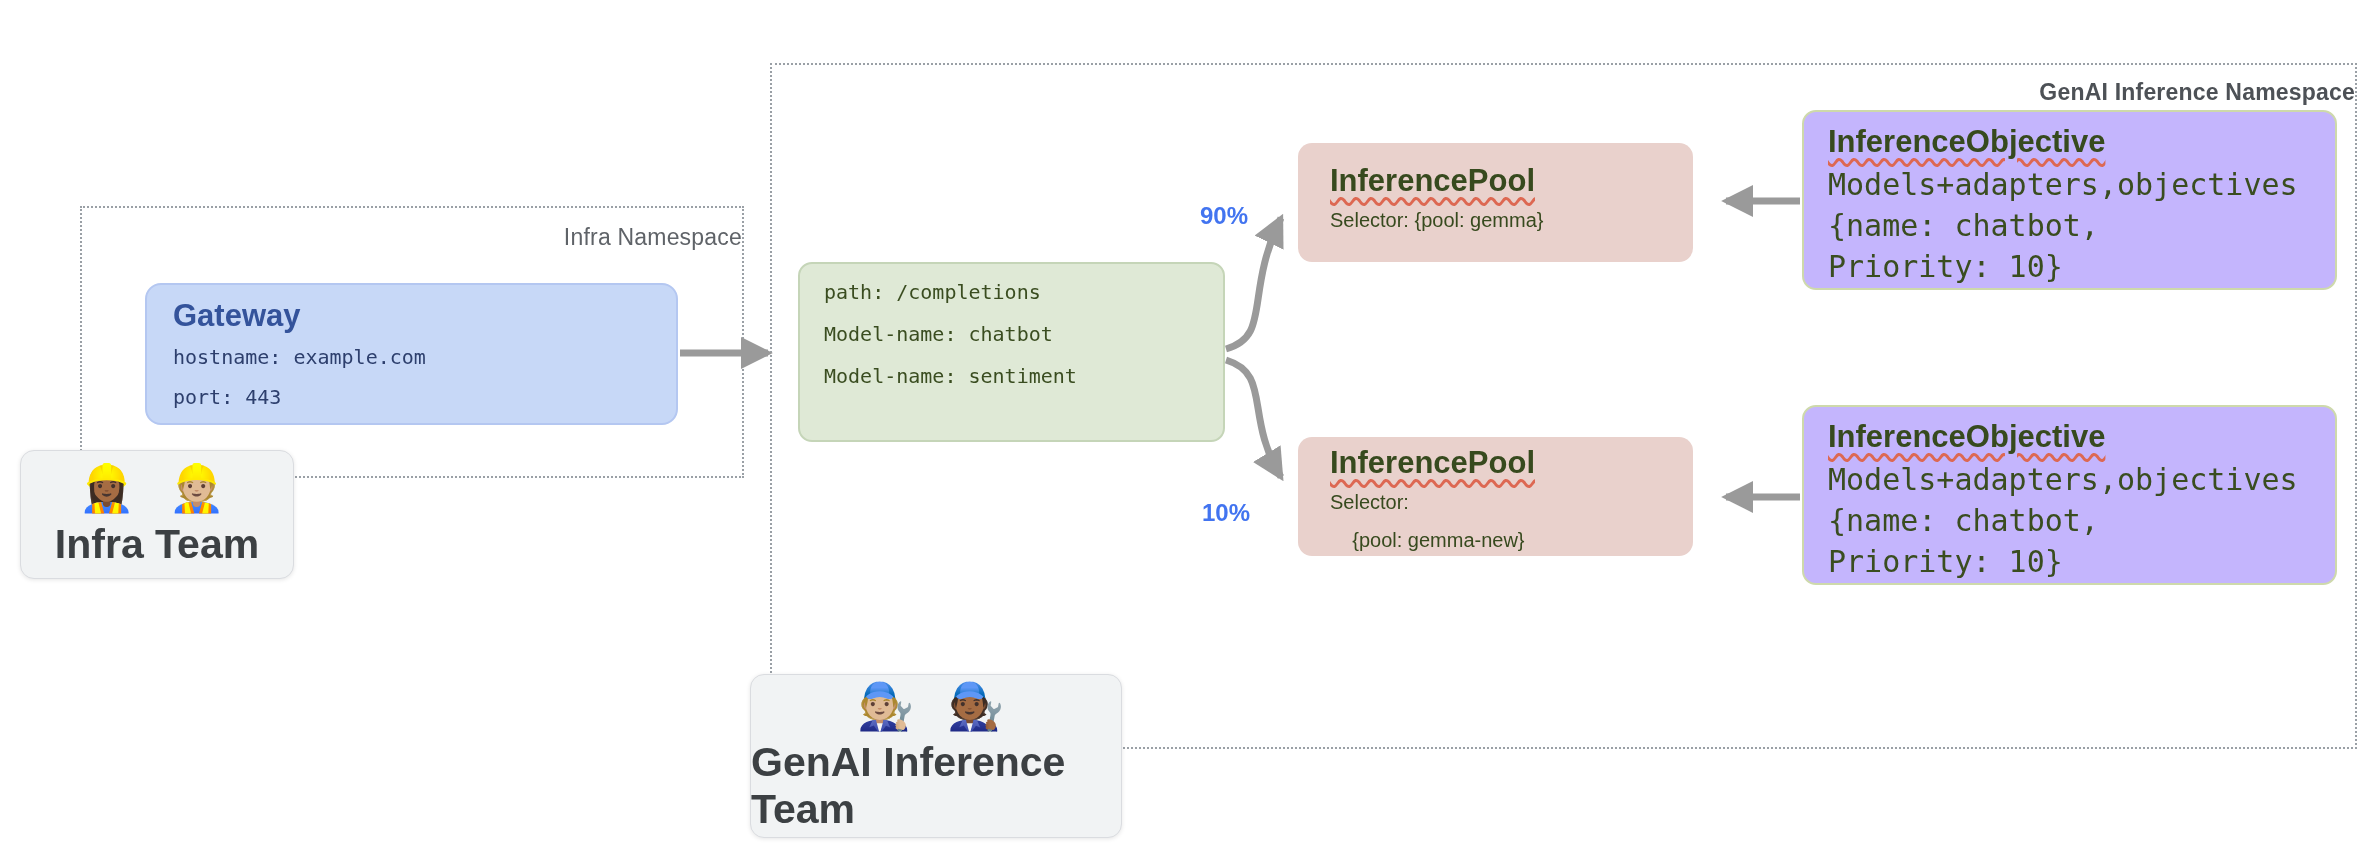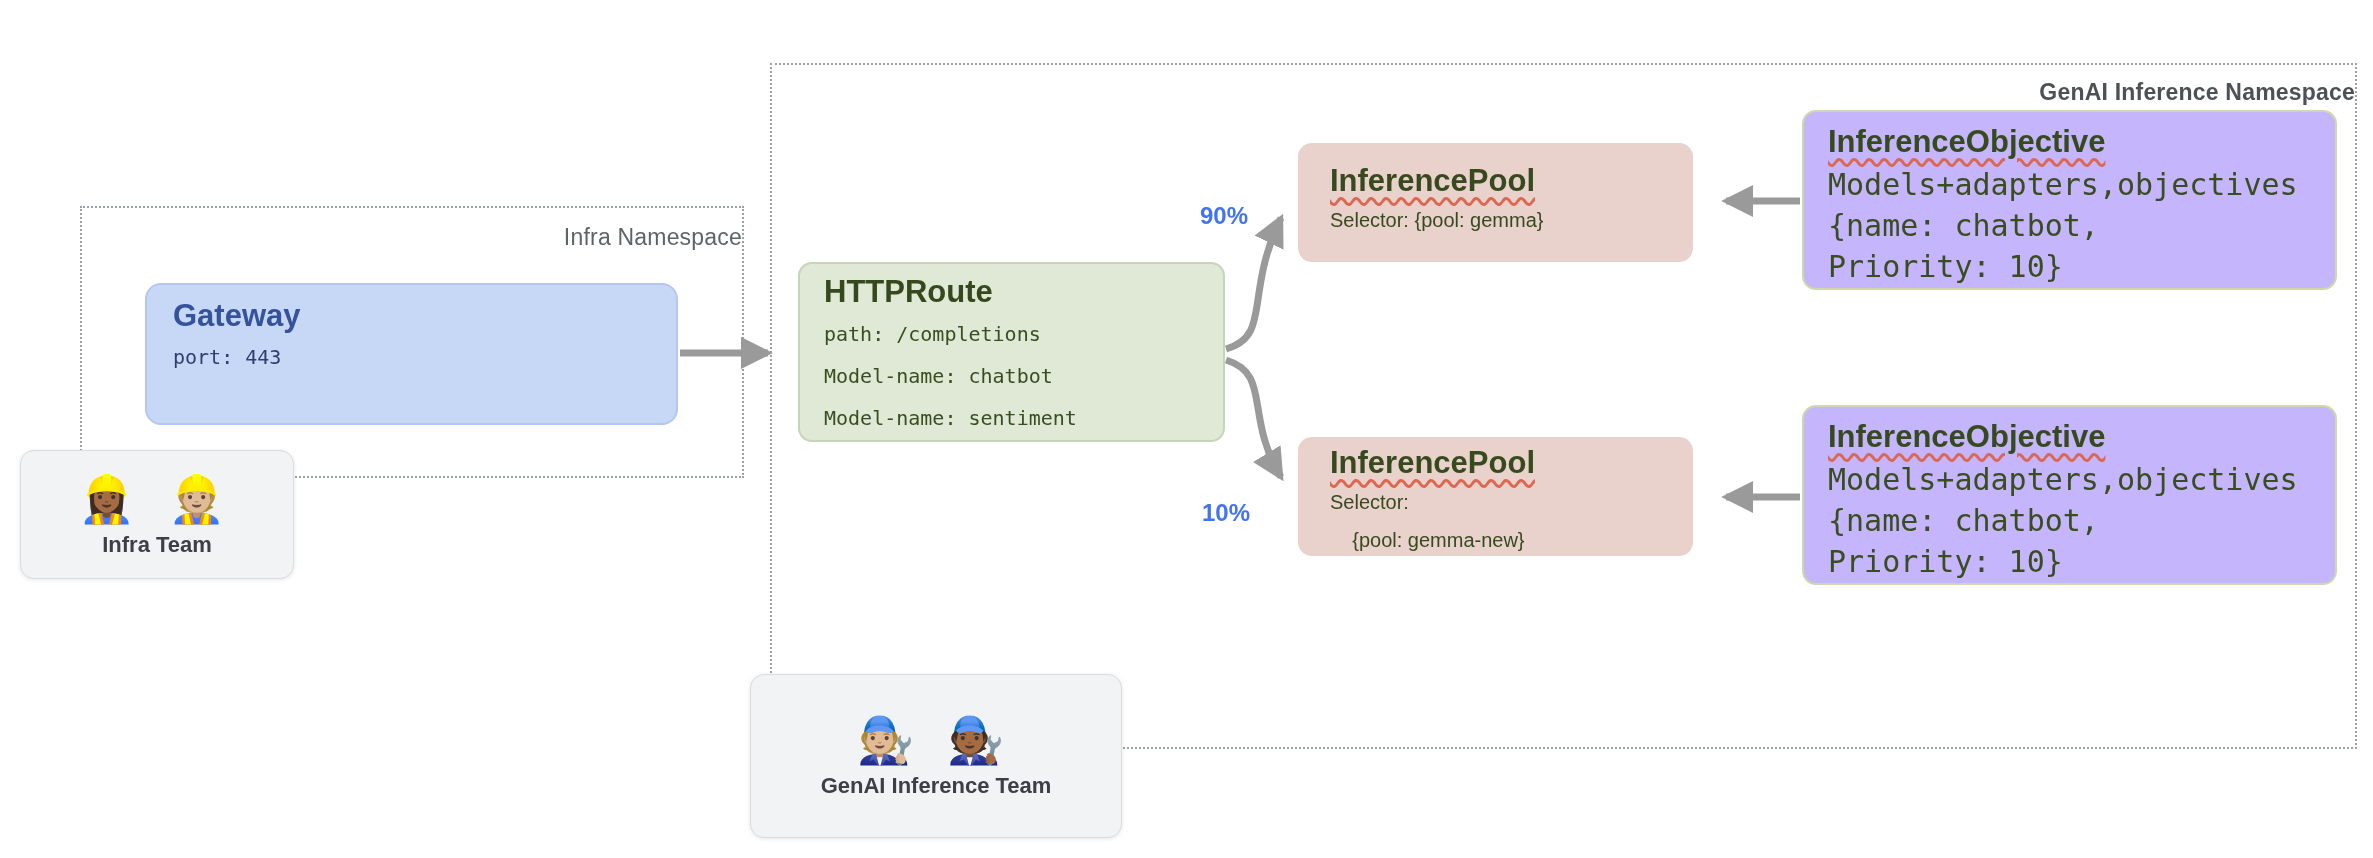--- a/index.html
+++ b/index.html
@@ -68,21 +68,21 @@
   }
 
   
   .team {
     position:absolute; background:#f1f3f4; border:1.5px solid #dadce0;
     border-radius:14px; box-shadow:0 1px 4px rgba(0,0,0,.10);
     display:flex; flex-direction:column; align-items:center; justify-content:center;
     gap:6px; z-index:5;
   }
   .team .emojis { font-size:46px; line-height:54px; letter-spacing:10px; }
-  .team .tlabel { color:#3c4043; font-weight:700; font-size:22px; }
+  .team .tlabel { color:#3c4043; font-weight:700; font-size:41px; }
   .team-infra { left:20px;  top:450px; width:272px; height:127px; }
   .team-genai { left:750px; top:674px; width:370px; height:162px; }
 
   .percent {
     position:absolute; width:120px; text-align:right;
     color:#4274f0; font-weight:700; font-size:24px;
   }
   .pct-90 { left:1128px; top:202px; }
   .pct-10 { left:1130px; top:499px; }
 
@@ -96,25 +96,25 @@
   <div class="namespace" style="left:80px; top:206px; width:660px; height:268px;">
     <div class="ns-label" style="top:16px;">Infra Namespace</div>
   </div>
 
   <div class="namespace" style="left:770px; top:63px; width:1583px; height:682px;">
     <div class="ns-label bold" style="top:14px;">GenAI Inference Namespace</div>
   </div>
 
   <div class="card gateway">
     <div class="title">Gateway</div>
+    <div class="line mono">hostname: example.com</div>
     <div class="line mono">port: 443</div>
   </div>
 
   <div class="card httproute">
-    <div class="title">HTTPRoute</div>
     <div class="line mono">path: /completions</div>
     <div class="line mono">Model-name: chatbot</div>
     <div class="line mono">Model-name: sentiment</div>
   </div>
 
   <div class="percent pct-90">90%</div>
   <div class="percent pct-10">10%</div>
 
   <div class="card pool pool-top">
     <div class="title wavy">InferencePool</div>

